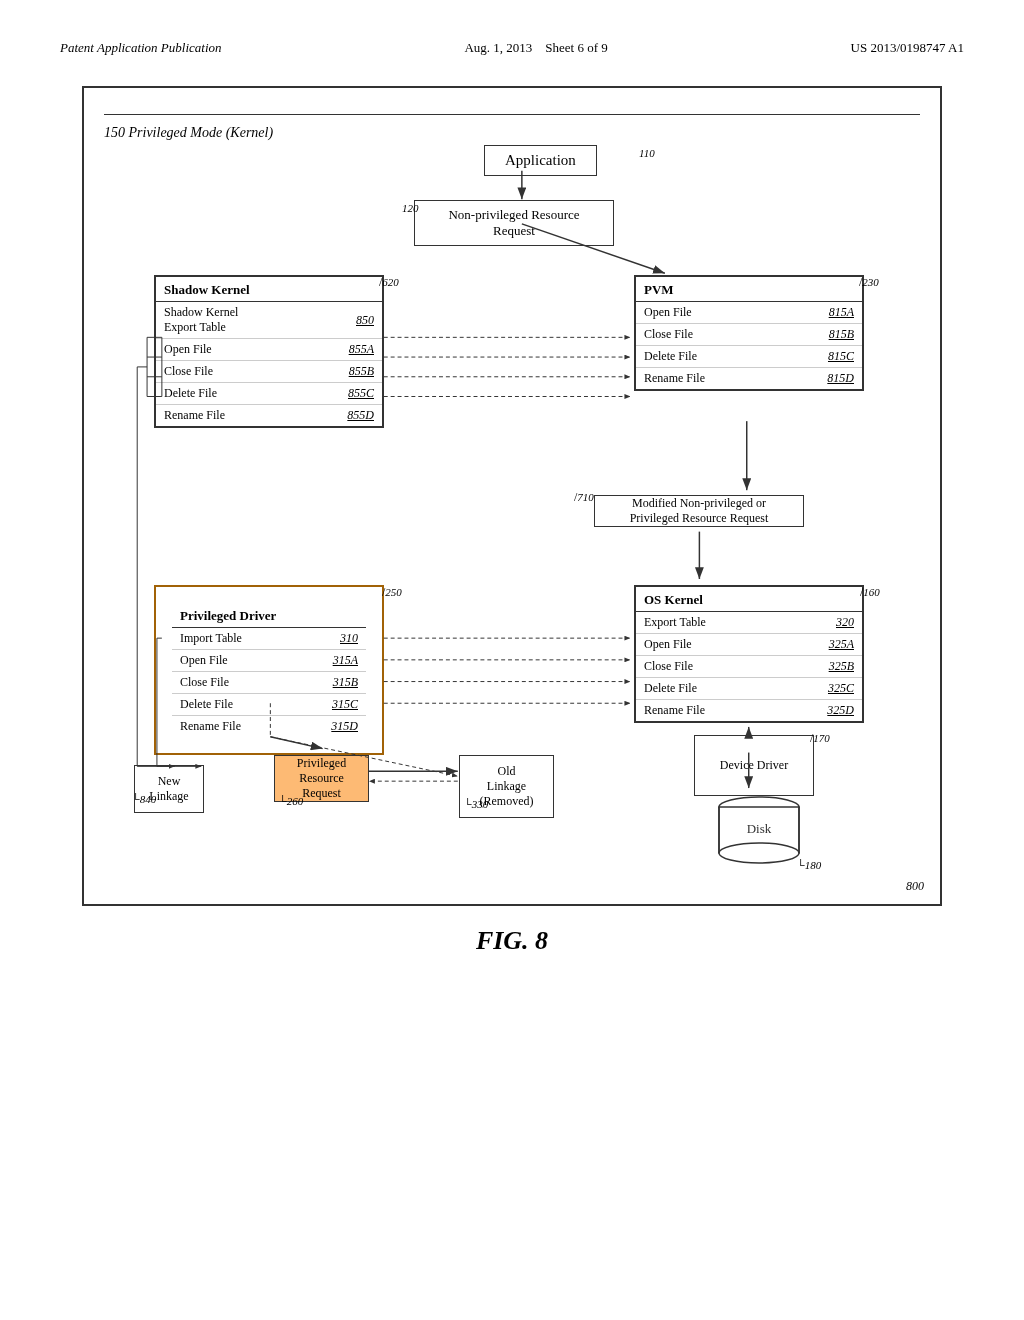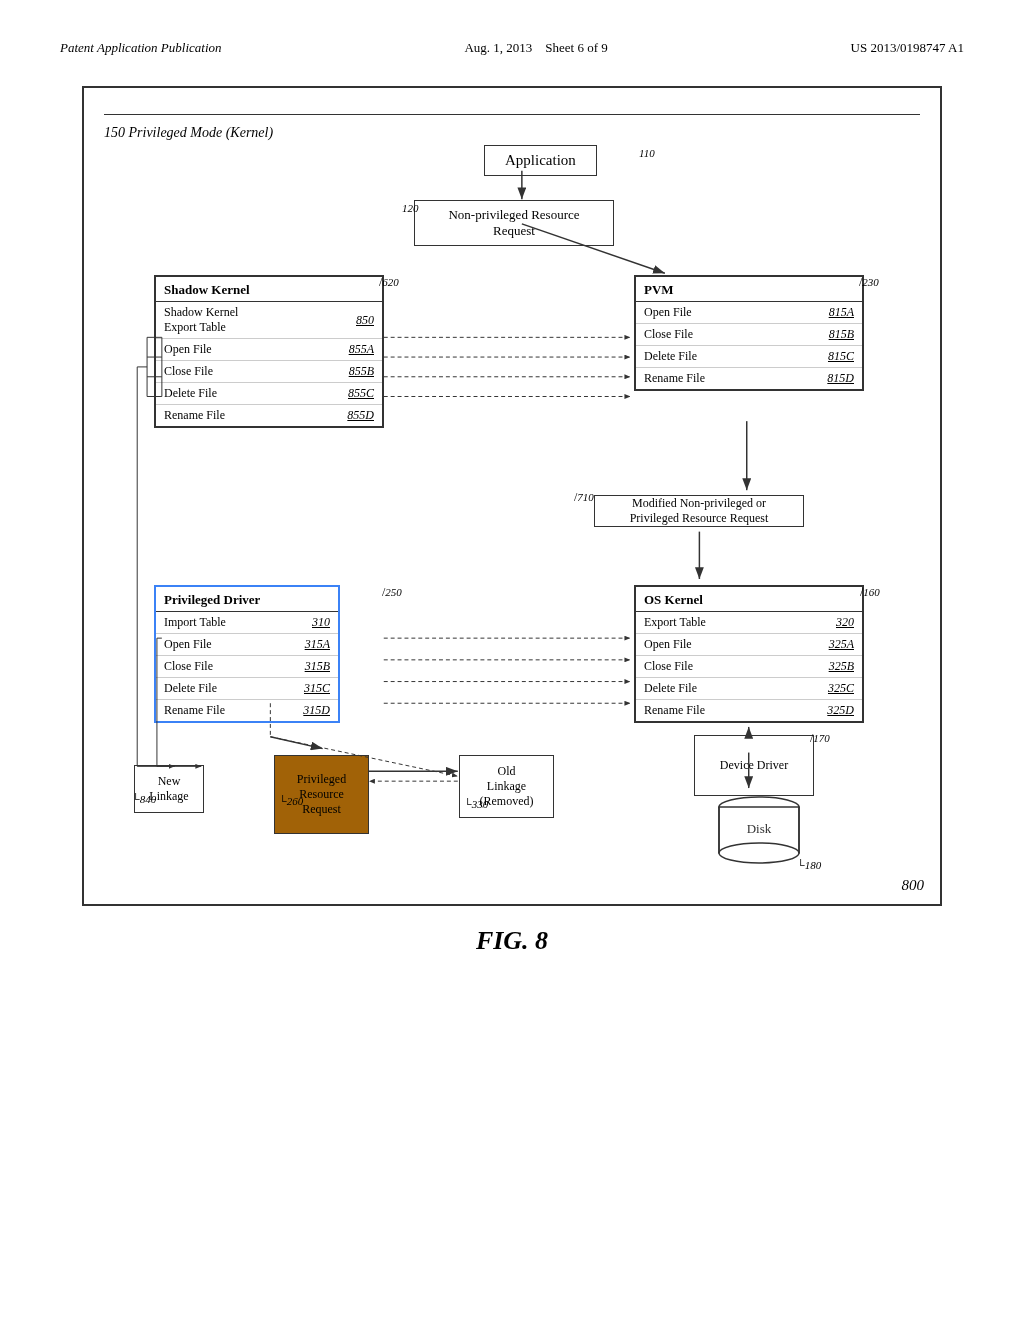--- a/index.html
+++ b/index.html
@@ -156,23 +156,23 @@
       background: #fff;
       text-align: center;
       width: 210px;
     }
 
     
     .priv-driver-box {
       position: absolute;
       top: 440px;
       left: 50px;
-      border: 2px solid #3b82f6;
-      padding: 0;
-      width: 186px;
+      border: 2px solid #a16207;
+      padding: 16px;
+      width: 230px;
       background: #fff;
     }
 
     
     .os-kernel-box {
       position: absolute;
       top: 440px;
       left: 530px;
       border: 2px solid #333;
       padding: 0;
@@ -192,23 +192,23 @@
       text-align: center;
       width: 70px;
     }
 
     
     .priv-res-box {
       position: absolute;
       top: 610px;
       left: 170px;
       border: 1.5px solid #333;
-      padding: 16px 10px;
-      font-size: 12px;
-      background: #a16207;
+      padding: 0 10px;
+      font-size: 12px;
+      background: #fdba74;
       text-align: center;
       width: 95px;
     }
 
     
     .old-linkage-box {
       position: absolute;
       top: 610px;
       left: 355px;
       border: 1.5px solid #333;
@@ -536,18 +536,18 @@
         <line x1="50" y1="500" x2="50" y2="630" stroke="#333" stroke-width="1"></line>
         <line x1="50" y1="630" x2="68" y2="630" stroke="#333" stroke-width="1" marker-end="url(#arrowhead-small)"></line>
         <line x1="50" y1="500" x2="55" y2="500" stroke="#333" stroke-width="1"></line>
 
         <line x1="165" y1="566" x2="165" y2="600" stroke="#333" stroke-width="1" stroke-dasharray="4,3"></line>
         <line x1="165" y1="600" x2="355" y2="640" stroke="#333" stroke-width="1" stroke-dasharray="4,3" marker-end="url(#arrowhead-small)"></line>
       </svg>
 
     </div>
 
-    <div style="position: absolute; bottom: 10px; right: 16px; font-style: italic; font-size: 15px;">800</div>
+    <div style="position: absolute; bottom: 10px; right: 16px; font-style: italic; font-size: 12px;">800</div>
   </div>
 
   <div class="figure-label">FIG. 8</div>
 
 </div>
 
 </body></html>

